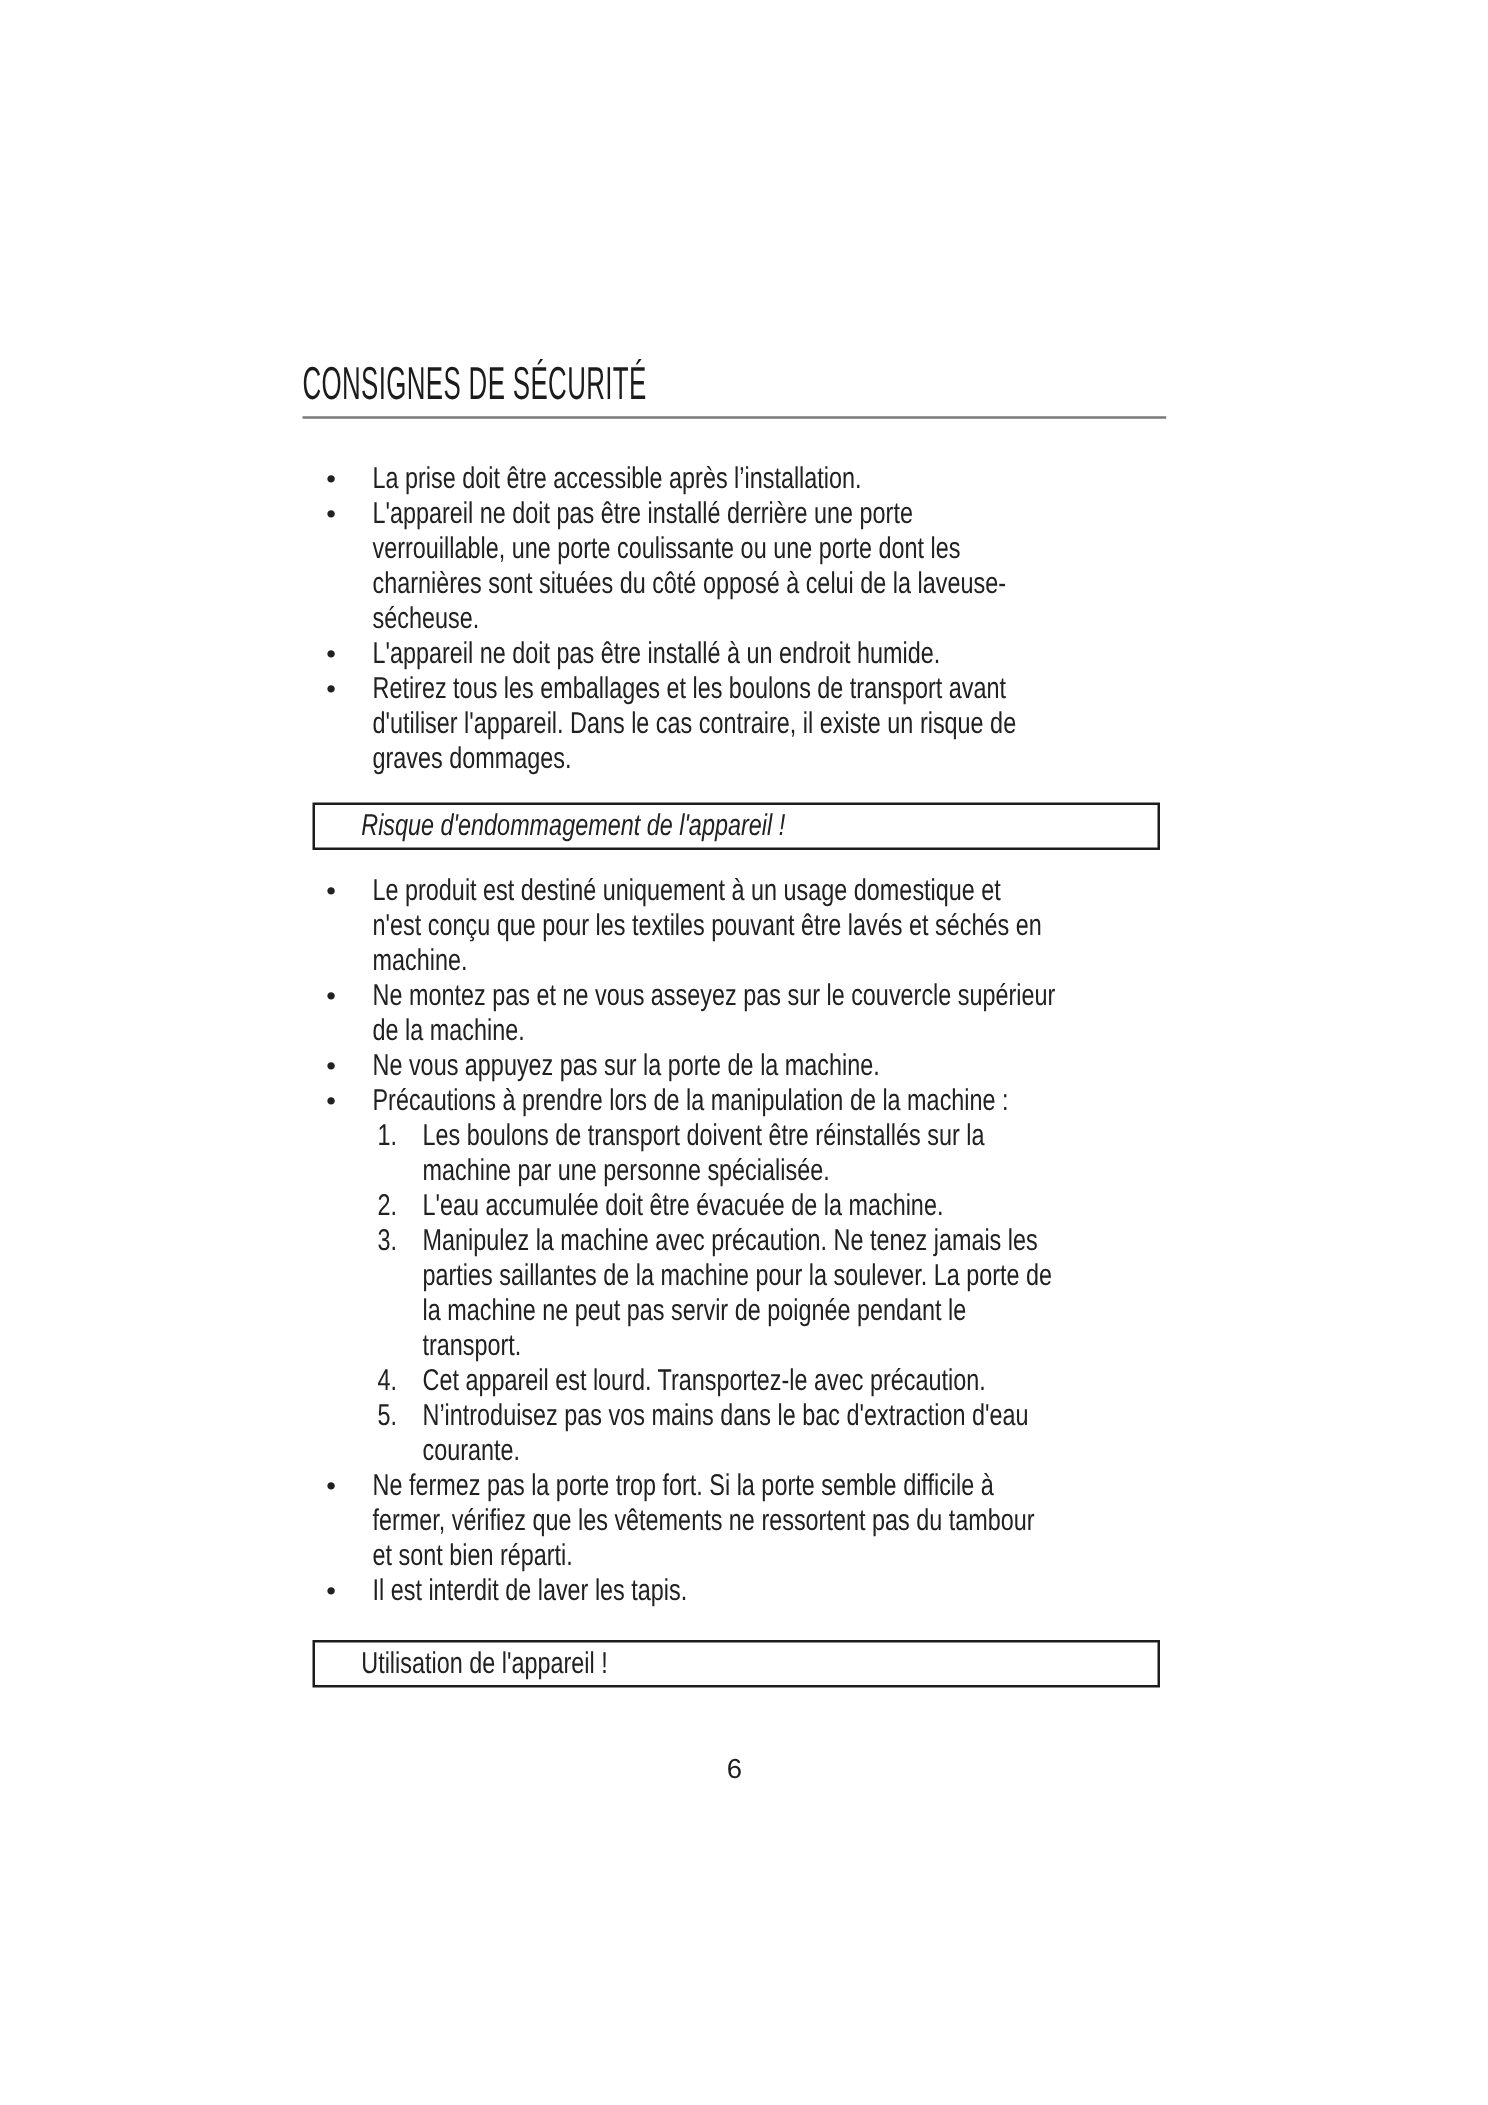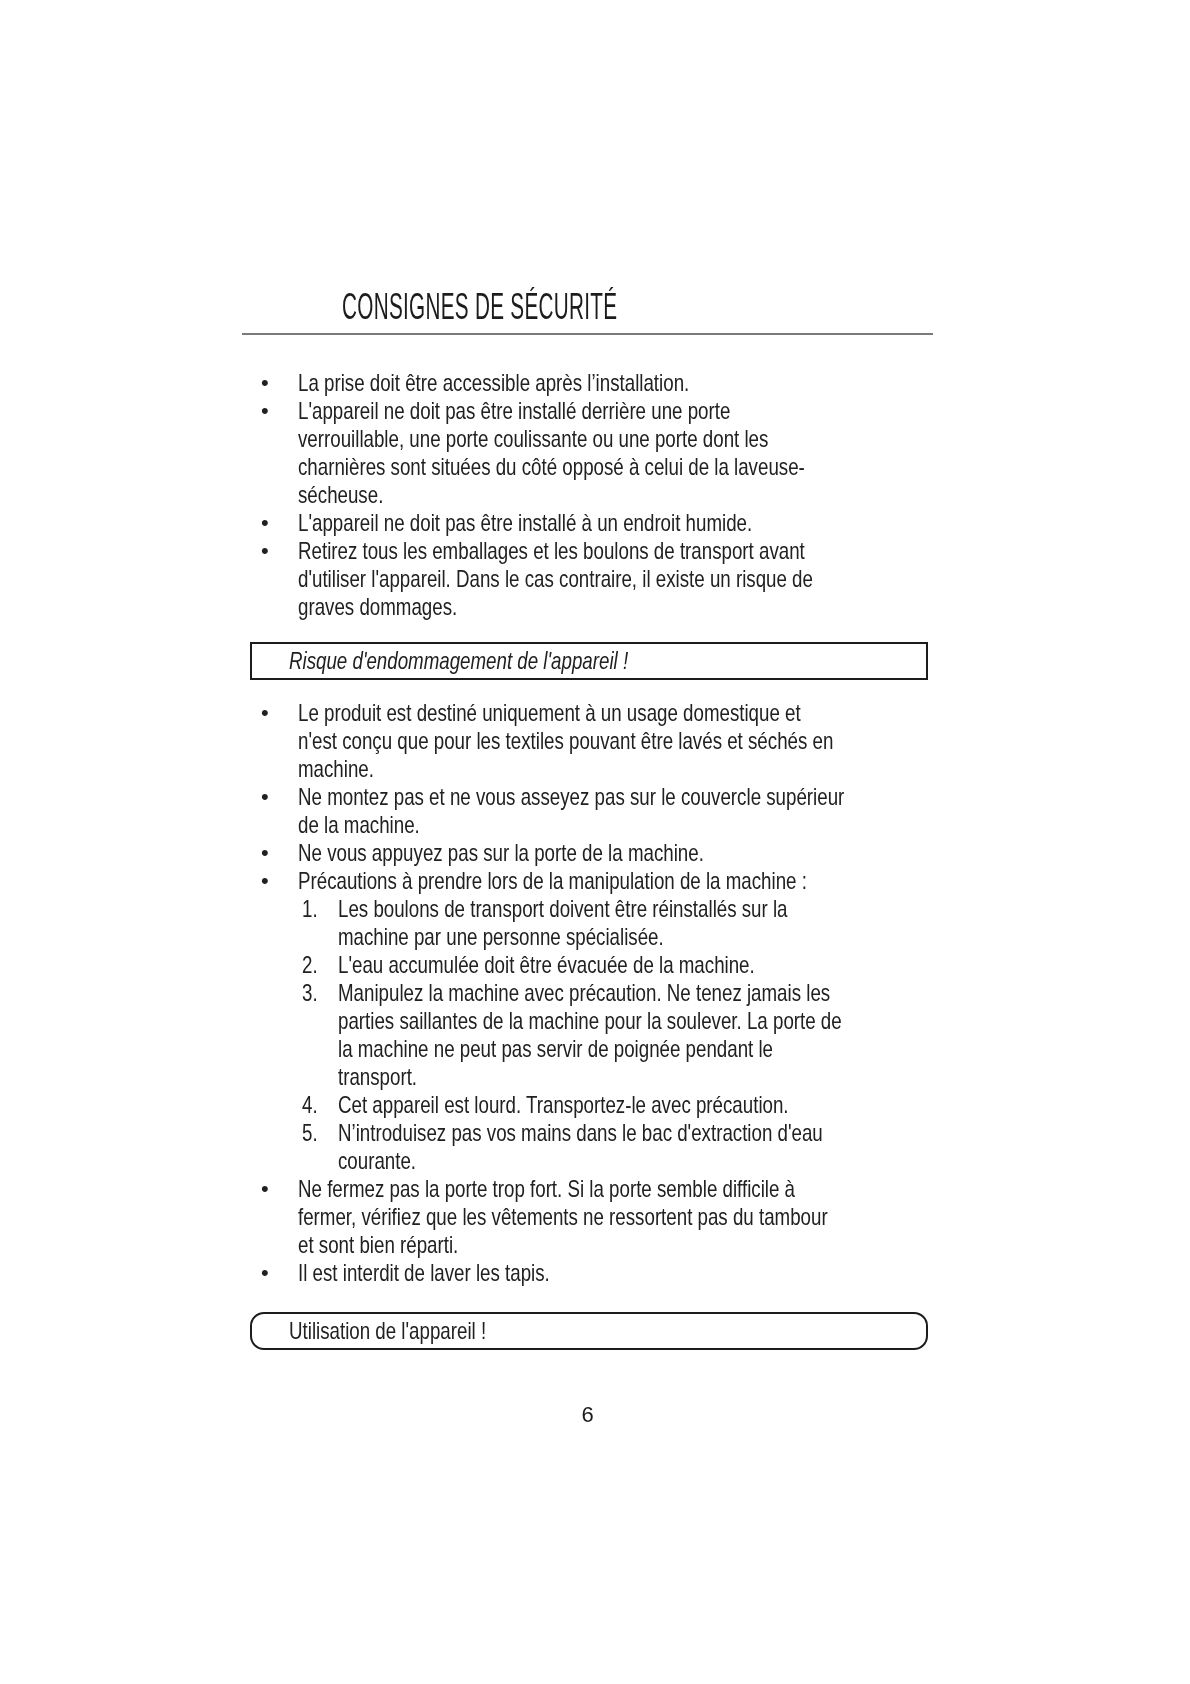--- a/index.html
+++ b/index.html
@@ -21,21 +21,20 @@
   }
   h1.doc-title {
     margin-top: 288px;
     font-size: 37px;
     line-height: 37px;
     font-weight: 400;
     color: #1c1c1c;
     padding-bottom: 8px;
     border-bottom: 2px solid #7a7a7a;
     white-space: nowrap;
-    text-align: center;
   }
   h1.doc-title .tscale {
     display: inline-block;
     transform: scaleX(0.56);
     transform-origin: 0 50%;
     letter-spacing: 0.5px;
   }
   .list { margin-top: 34px; }
   .list-b { margin-top: 19px; }
   .li { display: flex; align-items: flex-start; }
@@ -67,21 +66,21 @@
     height: 38px;
     margin-left: 8px;
     width: 678px;
     display: flex;
     align-items: center;
     padding-left: 37px;
     background: #ffffff;
   }
   .warnbox .txt { line-height: 24px; }
   .box1 { margin-top: 21px; font-style: italic; }
-  .box2 { margin-top: 25px; border-radius: 14px; }
+  .box2 { margin-top: 25px; }
   .pageno {
     margin-top: 52px;
     text-align: center;
     font-size: 22px;
     line-height: 26px;
     color: #1c1c1c;
   }
 </style>
 </head>
 <body>

